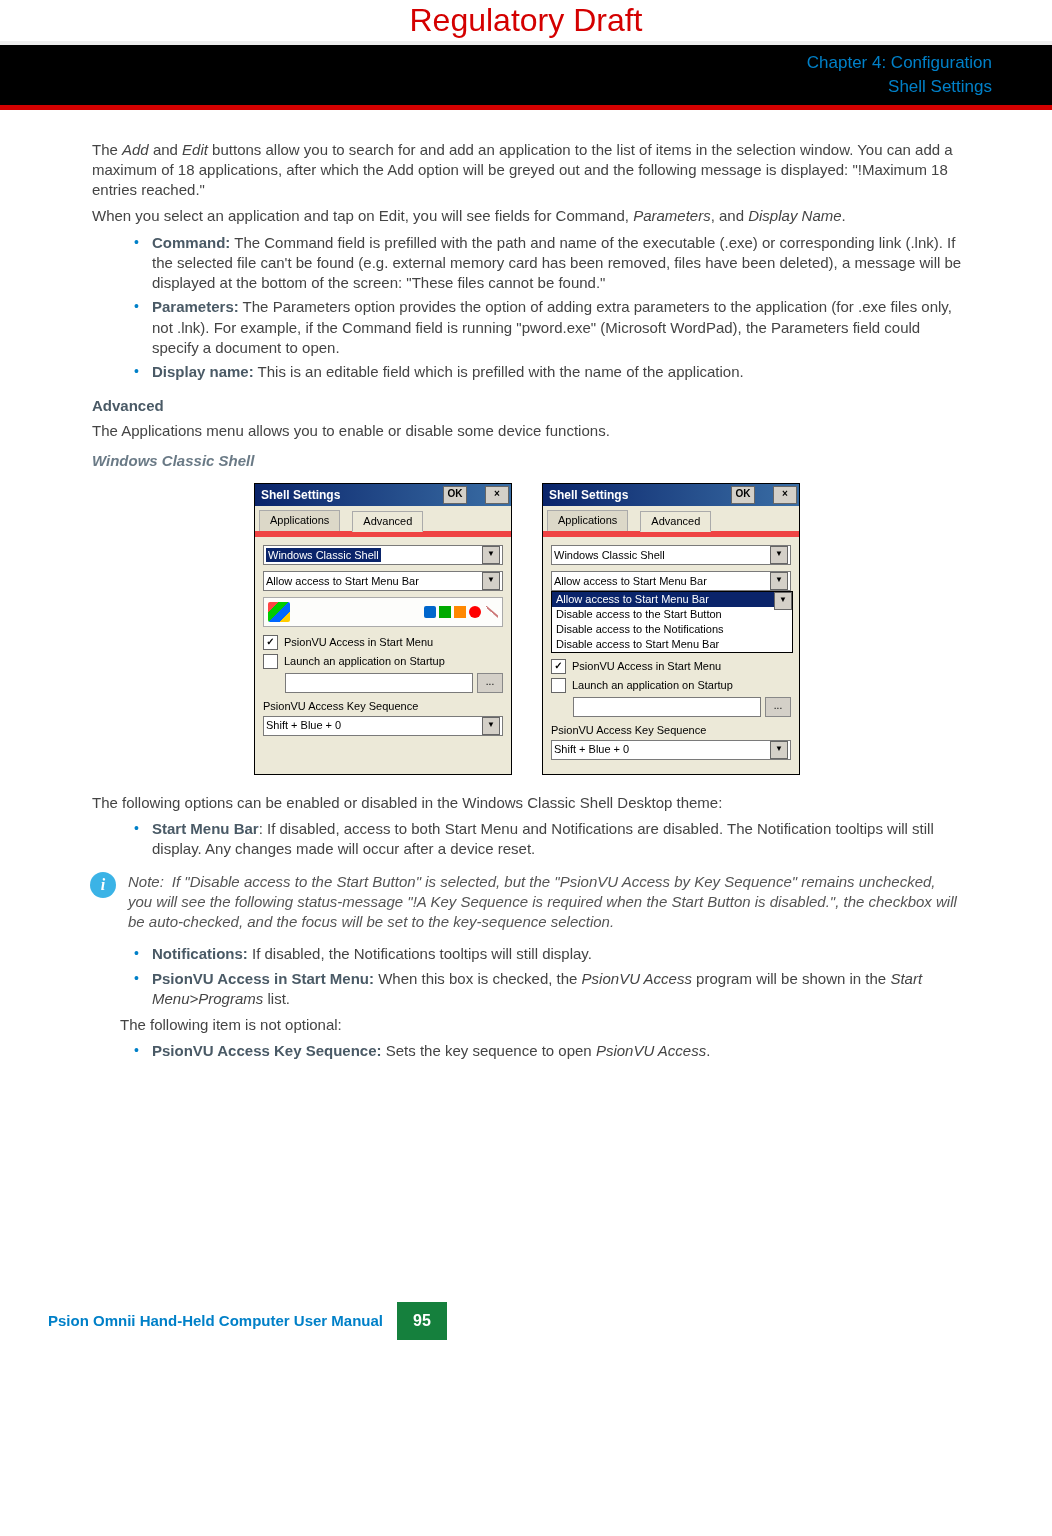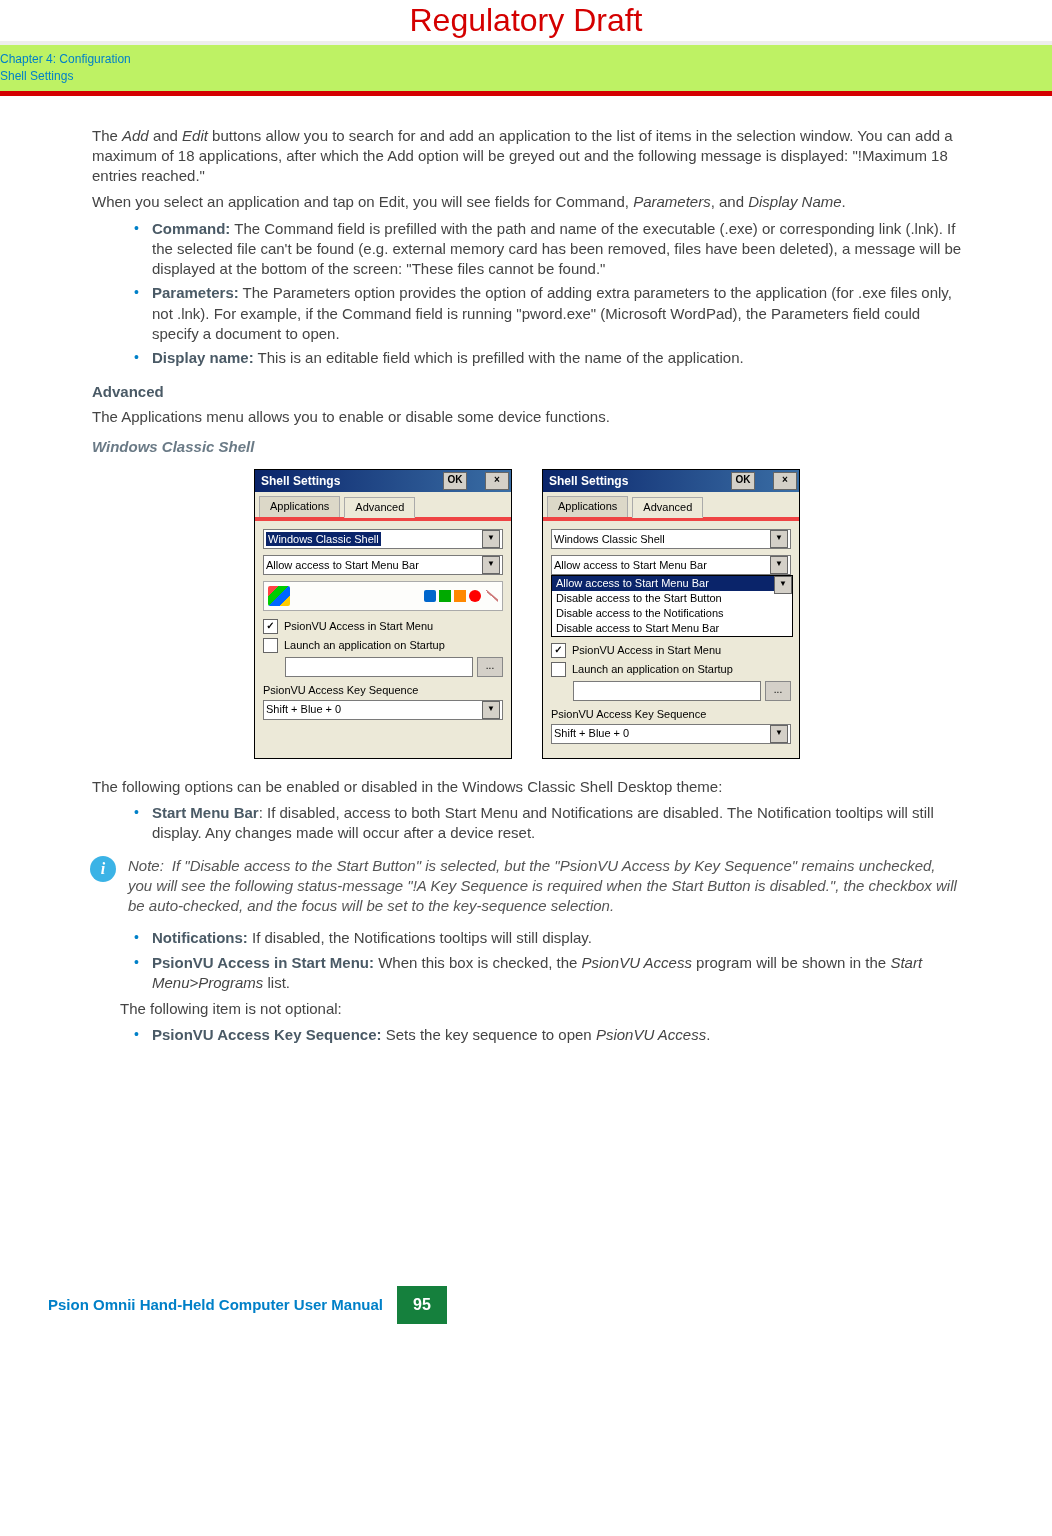--- a/index.html
+++ b/index.html
@@ -13,24 +13,25 @@
   }
   .draft-banner {
     text-align: center;
     font-size: 32px;
     color: #d40000;
     font-weight: normal;
     padding: 2px 0;
     font-family: Arial, sans-serif;
   }
   .header-bar {
-    background: #bef264;
+    background: #000000;
     border-top: 4px solid #eee;
     padding: 6px 60px 6px 0;
-    font-size: 12px;
+    text-align: right;
+    font-size: 17px;
     line-height: 1.4;
   }
   .header-bar .line1 { color: #0080c8; }
   .header-bar .line2 { color: #0080c8; }
   .red-divider {
     height: 5px;
     background: #d40000;
     margin-bottom: 30px;
   }
   .content {
@@ -104,22 +105,22 @@
     height: 16px;
     font-size: 10px;
     font-weight: bold;
     text-align: center;
     line-height: 14px;
     color: #000;
   }
   .win-tabs {
     display: flex;
     padding: 4px 4px 0 4px;
-    gap: 4px;
-    border-bottom: 4px solid #ef4444;
+    gap: 12px;
+    border-bottom: 6px solid #ef4444;
   }
   .win-tab {
     padding: 2px 10px;
     border: 1px solid #aaa;
     border-bottom: none;
     background: #ece9d8;
     font-size: 11px;
     position: relative;
   }
   .win-tab.active {

